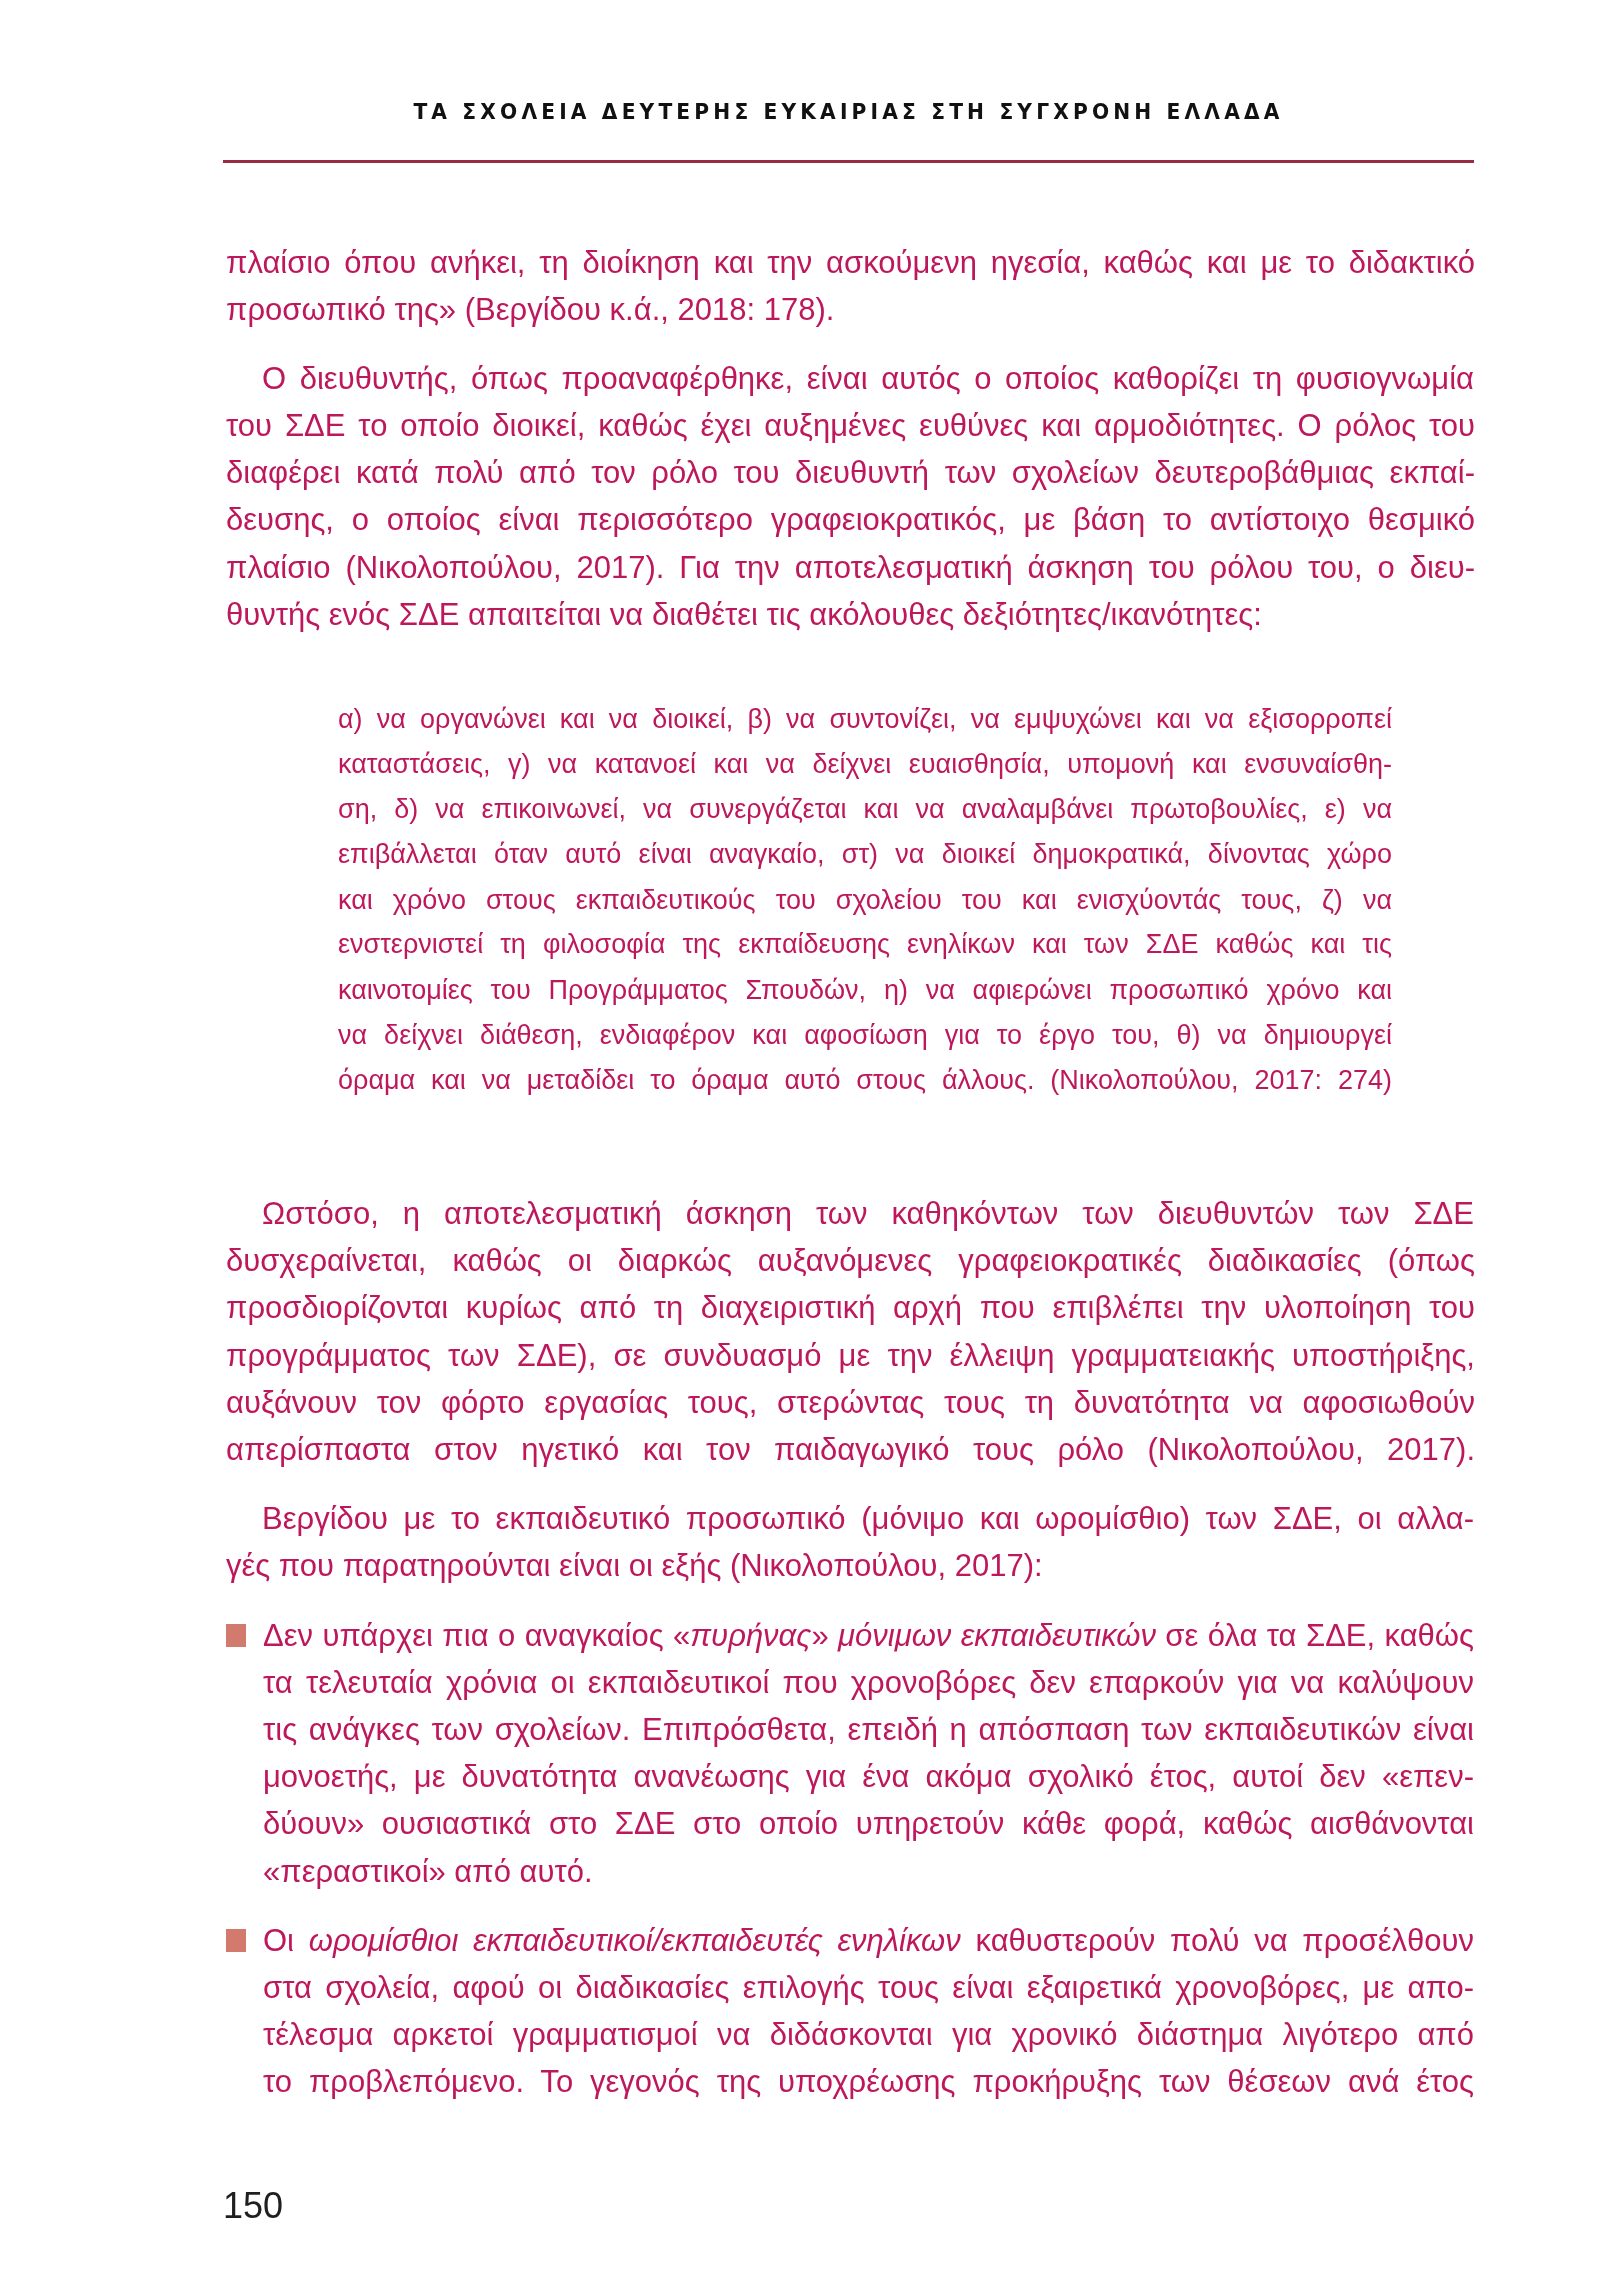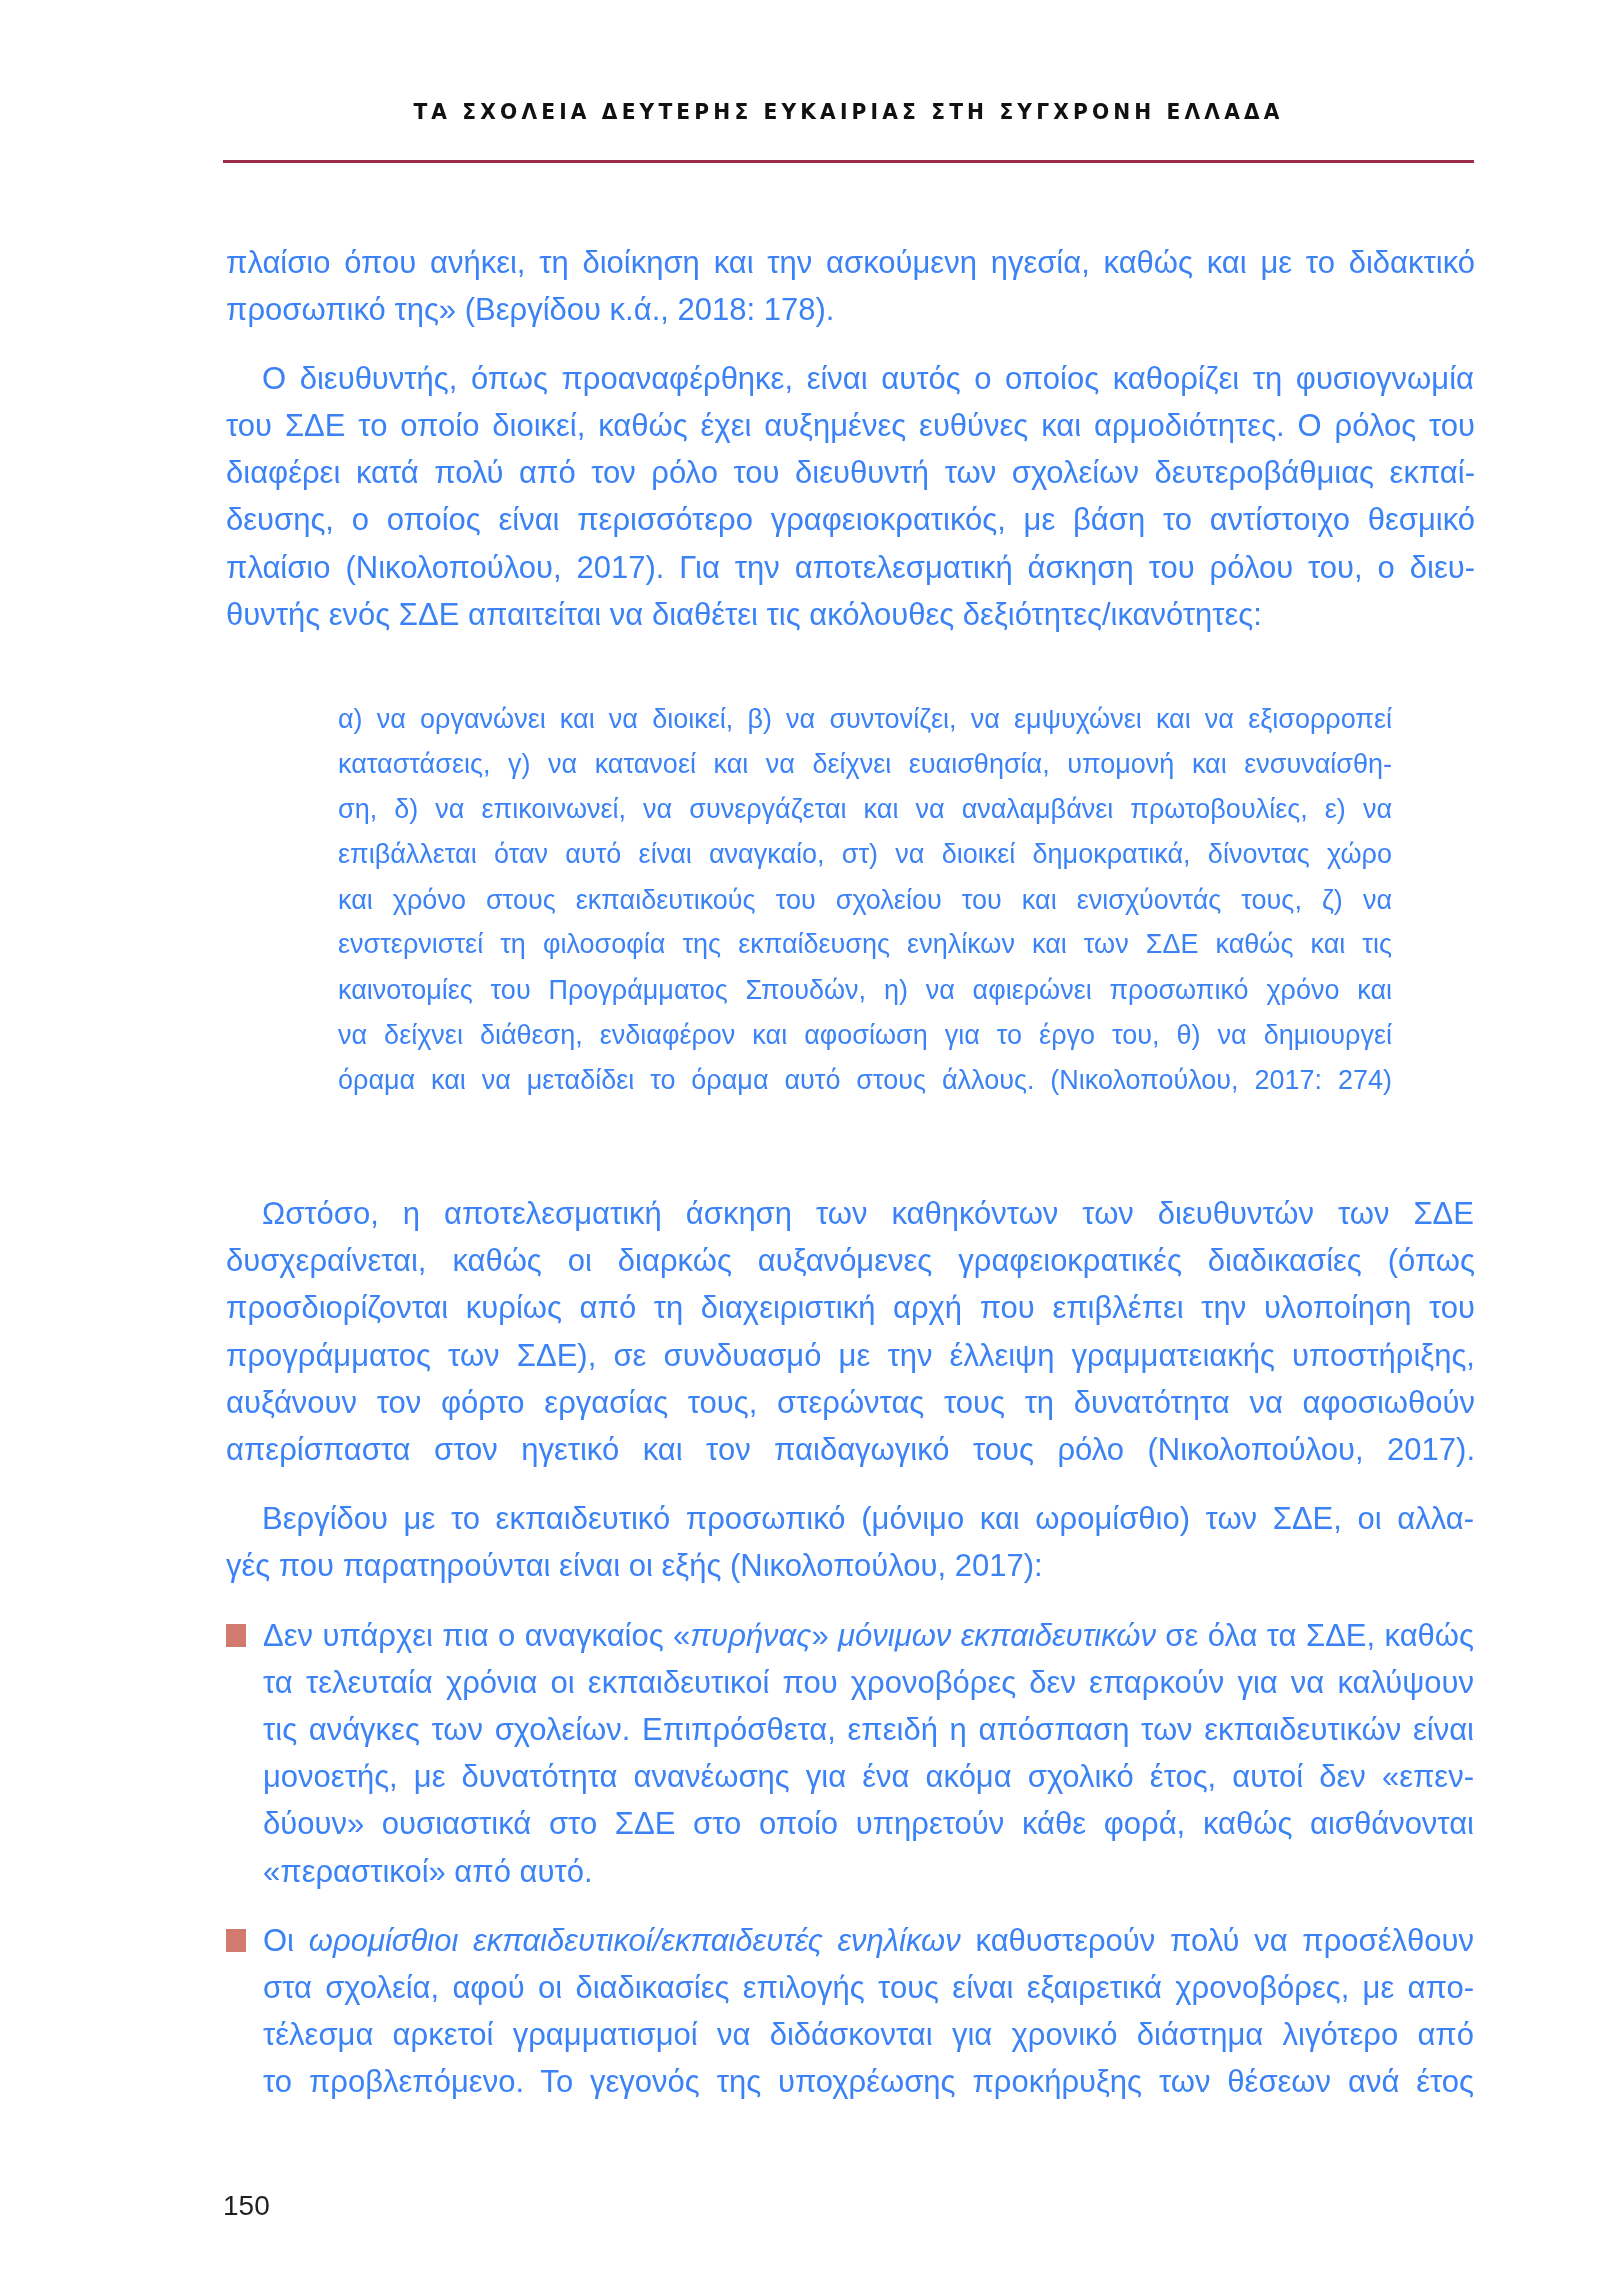--- a/index.html
+++ b/index.html
@@ -4,28 +4,28 @@
 <style>
   html, body { margin: 0; padding: 0; background: #ffffff; }
   body { width: 1612px; height: 2295px; position: relative; overflow: hidden;
          font-family: "Liberation Sans", "DejaVu Sans", sans-serif; color: #1e1e1e; }
   .running-head { position: absolute; left: 223px; width: 1251px; top: 91px; height: 41px;
                   text-align: center; font-family: "DejaVu Sans", sans-serif; font-weight: bold;
                   font-size: 22px; letter-spacing: 4.5px; color: #111; line-height: 41px;
                   transform: scaleX(0.92); transform-origin: center; }
   .head-rule { position: absolute; left: 223px; width: 1251px; top: 160px; height: 3.3px; background: #9b2a45; }
   .line { position: absolute; white-space: nowrap; font-size: 31px; line-height: 41px; height: 41px;
-          text-align: justify; text-align-last: justify; color: #3b82f6; }
+          text-align: justify; text-align-last: justify; color: #be185d; }
   .line.last { text-align-last: left; }
   .body-line { left: 226px; width: 1249px; }
   .indent-first { left: 262px; width: 1212px; }
   .quote-line { left: 322px; width: 1054px; font-size: 27px; margin-left: 16px; }
   .bullet-text { left: 263px; width: 1211px; }
   .bullet { position: absolute; left: 226px; width: 20px; height: 23px; background: #d27a6d; }
-  .page-number { position: absolute; left: 223px; top: 2188px; font-size: 28px; line-height: 36px; color: #1f1f1f; }
+  .page-number { position: absolute; left: 223px; top: 2188px; font-size: 36px; line-height: 36px; color: #1f1f1f; }
   em { }
 </style>
 </head>
 <body>
 
 <div>
   <div class="running-head">ΤΑ ΣΧΟΛΕΙΑ ΔΕΥΤΕΡΗΣ ΕΥΚΑΙΡΙΑΣ ΣΤΗ ΣΥΓΧΡΟΝΗ ΕΛΛΑΔΑ</div>
   <div class="head-rule"></div>
 </div>
 

